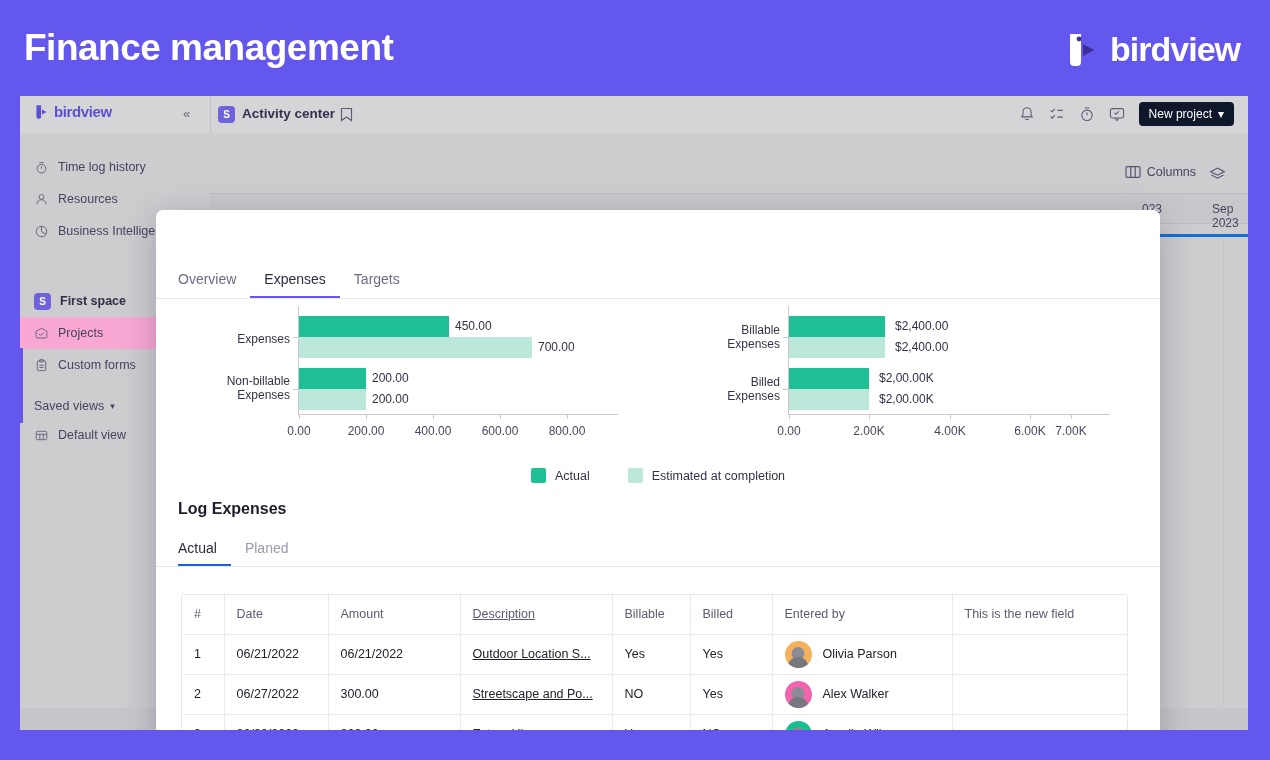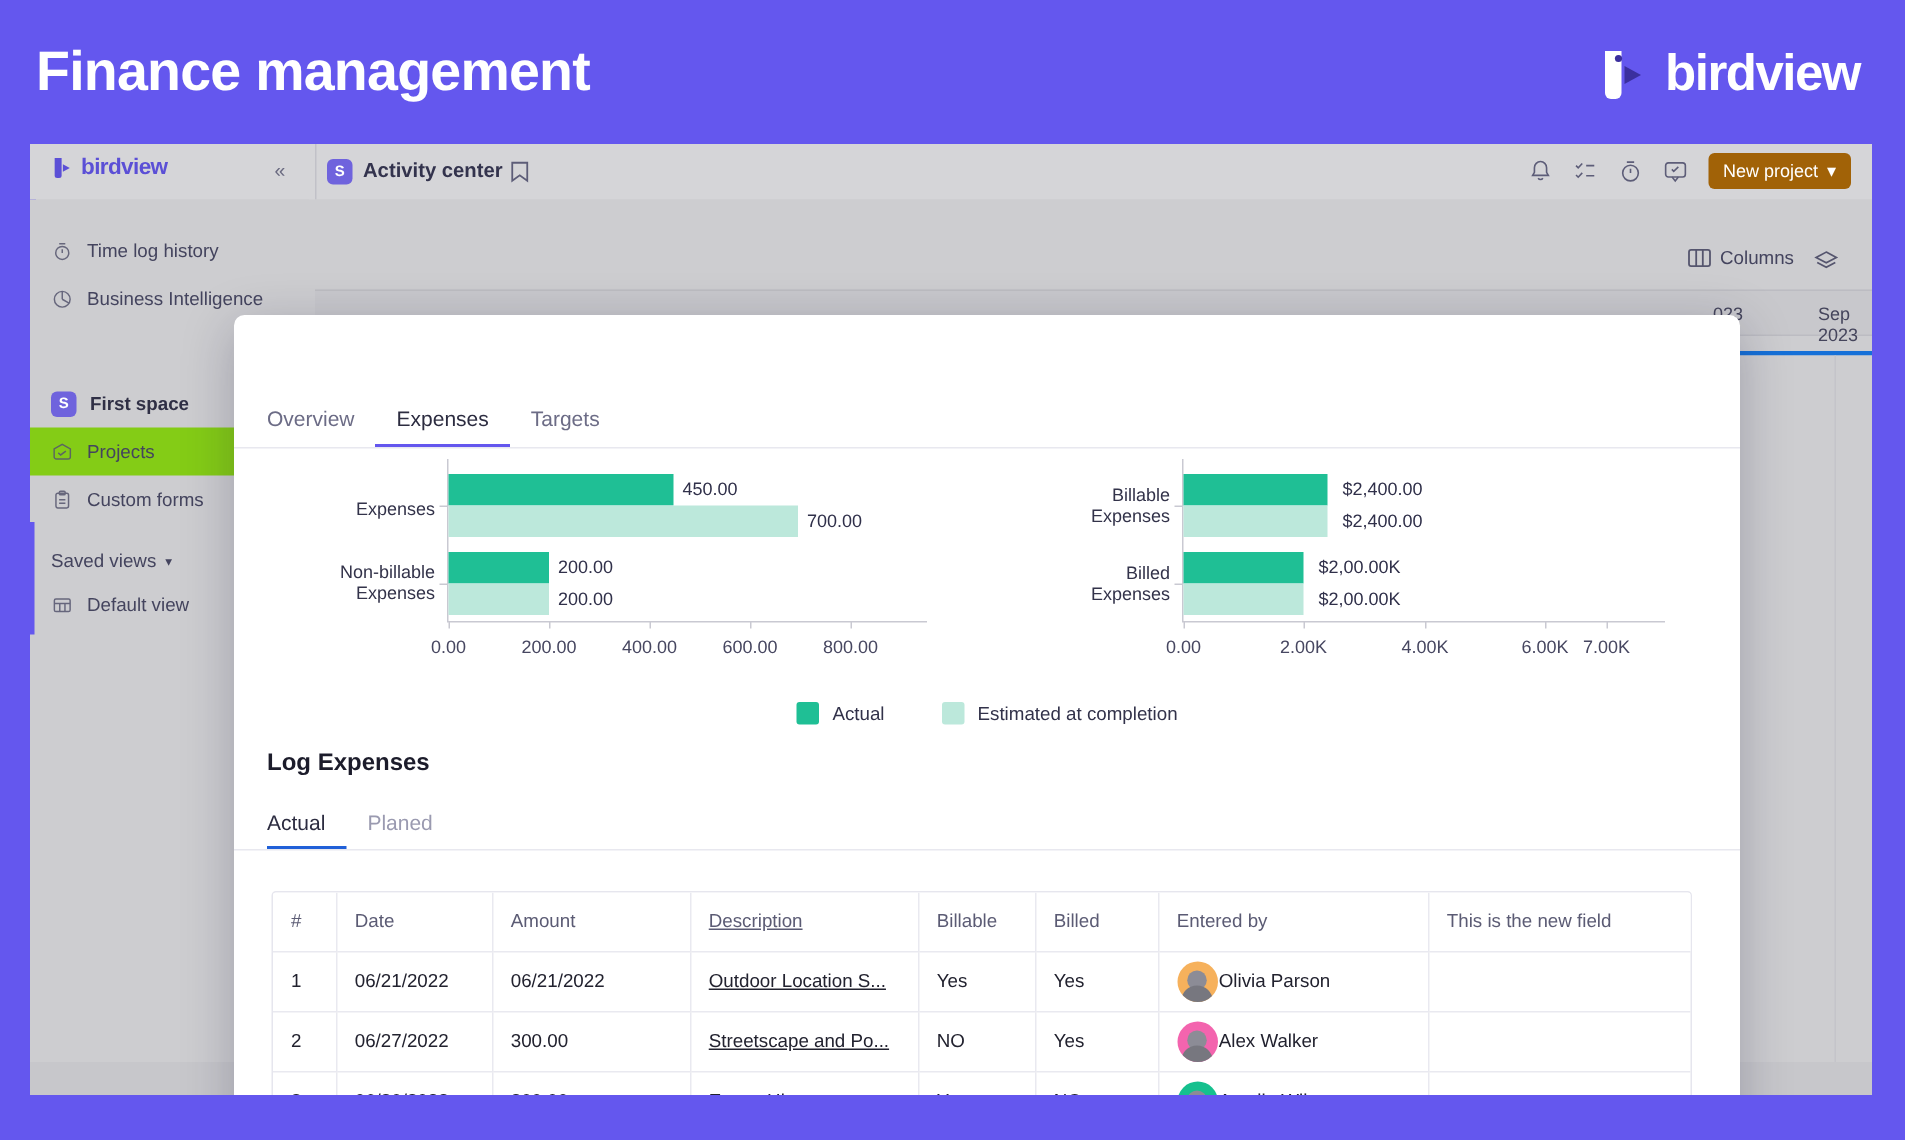--- a/index.html
+++ b/index.html
@@ -68,36 +68,36 @@
     font-size: 13.5px; font-weight: bold; color: #33334d;
   }
   #bookmark-icon { position: absolute; left: 320px; top: 11px; }
   #topbar-icons {
     position: absolute; right: 122px; top: 9px; display: flex; gap: 12px;
   }
   .tb-icon { width: 18px; height: 18px; cursor: pointer; }
   #new-project-btn {
     position: absolute; right: 14px; top: 6px;
     height: 24px; padding: 0 10px; border-radius: 4px;
-    background: #a16207; color: #fff; font-size: 12px;
+    background: #0f172a; color: #fff; font-size: 12px;
     display: flex; align-items: center; gap: 6px; cursor: pointer;
   }
 
   
   #sidebar {
     position: absolute; left: 0; top: 37px; width: 186px; height: 597px;
     background: #cdcdd0;
   }
   .nav-item {
     height: 32px; display: flex; align-items: center; gap: 9px;
     padding-left: 14px; font-size: 12.5px; color: #44445e; cursor: pointer;
     white-space: nowrap; overflow: hidden;
   }
   .nav-item .nav-ic { width: 15px; height: 15px; flex: none; opacity: .85; }
-  .nav-item.active { background: #84cc16; }
+  .nav-item.active { background: #f9a8d4; }
   .nav-item.space { font-weight: bold; color: #2f2f45; }
   .nav-item.space .sp-badge {
     width: 17px; height: 17px; border-radius: 4px; background: #6f63dd;
     color: #fff; font-size: 10px; font-weight: bold;
     display: flex; align-items: center; justify-content: center; flex: none;
   }
   #space-marker {
     position: absolute; left: 0; top: 215px; width: 3px; height: 75px; background: #6457ee;
   }
   #saved-views-hdr {
@@ -239,21 +239,21 @@
   }
   td {
     height: 40px; padding: 0 12px; font-size: 12.5px; color: #22222f;
     border-right: 1px solid #e9e9f0; border-bottom: 1px solid #e9e9f0;
     overflow: hidden; white-space: nowrap; text-overflow: ellipsis;
   }
   th:last-child, td:last-child { border-right: none; }
   .c0 { width: 42px; } .c1 { width: 104px; } .c2 { width: 132px; }
   .c3 { width: 152px; text-decoration: underline; } .c4 { width: 78px; } .c5 { width: 82px; }
   .c6 { width: 180px; } .c7 { width: 177px; }
-  .person { display: flex; align-items: center; gap: 1px; }
+  .person { display: flex; align-items: center; gap: 11px; }
   .avatar {
     width: 27px; height: 27px; border-radius: 50%; flex: none;
     position: relative; overflow: hidden;
   }
   .avatar .face {
     position: absolute; left: 50%; top: 6px; transform: translateX(-50%);
     width: 13px; height: 13px; border-radius: 50%; background: #8c8c96;
   }
   .avatar .body {
     position: absolute; left: 50%; bottom: -4px; transform: translateX(-50%);
@@ -320,20 +320,27 @@
   </div>
 
   <div id="sidebar">
     <div style="height:18px"></div>
     <div class="nav-item">
       <svg class="nav-ic" viewBox="0 0 20 20">
         <circle cx="10" cy="11.5" r="5.8" fill="none" stroke="#55556e" stroke-width="1.3"></circle>
         <path d="M10 11.5 v-3.2 M7.3 3.4 h5.4" fill="none" stroke="#55556e" stroke-width="1.3"></path>
       </svg>
       <span>Time log history</span>
+    </div>
+    <div class="nav-item">
+      <svg class="nav-ic" viewBox="0 0 20 20">
+        <circle cx="10" cy="6.6" r="3.2" fill="none" stroke="#55556e" stroke-width="1.3"></circle>
+        <path d="M3.8 16.4 a6.2 6.2 0 0 1 12.4 0" fill="none" stroke="#55556e" stroke-width="1.3"></path>
+      </svg>
+      <span>Resources</span>
     </div>
     <div class="nav-item">
       <svg class="nav-ic" viewBox="0 0 20 20">
         <circle cx="10" cy="10" r="7" fill="none" stroke="#55556e" stroke-width="1.3"></circle>
         <path d="M10 10 v-7 M10 10 l6 3.5" stroke="#55556e" stroke-width="1.3"></path>
       </svg>
       <span>Business Intelligence</span>
     </div>
 
     <div id="space-marker"></div>

